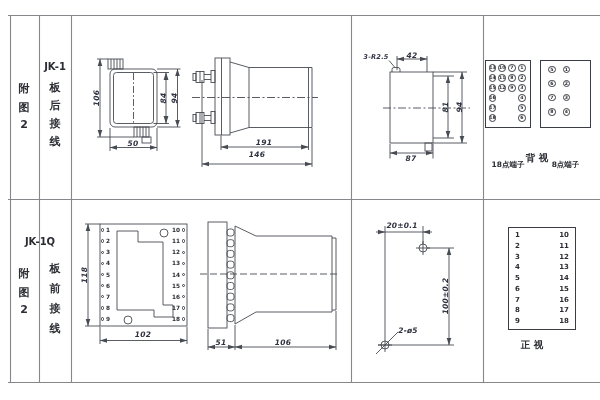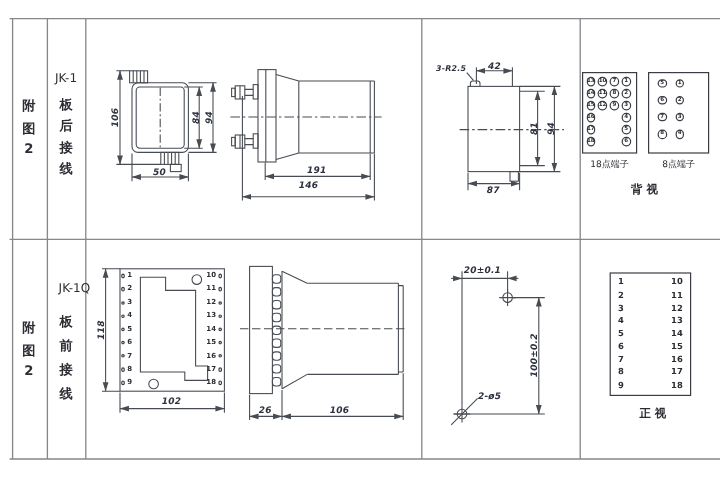--- a/index.html
+++ b/index.html
@@ -1,32 +1,32 @@
 <!DOCTYPE html>
 <html><head>
 <meta charset="utf-8">
 <style>
   html,body{margin:0;padding:0;background:#fbfbfb;}
   #sheet{position:relative;width:600px;height:400px;background:#ffffff;overflow:hidden;
          font-family:"DejaVu Sans","Liberation Sans",sans-serif;color:#2b2d33;}
   #linework{position:absolute;left:0;top:0;}
   .vchar{position:absolute;transform:translate(-50%,-50%);font-size:11px;font-weight:600;white-space:nowrap;}
-  .model{position:absolute;transform:translate(-50%,-50%);font-size:10px;font-weight:400;white-space:nowrap;}
+  .model{position:absolute;transform:translate(-50%,-50%);font-size:10px;font-weight:700;white-space:nowrap;}
   .dim{position:absolute;transform:translate(-50%,-50%);font-size:7.5px;font-style:italic;font-weight:600;
        color:#2e3240;white-space:nowrap;letter-spacing:0.2px;}
   .dim.v{transform:translate(-50%,-50%) rotate(-90deg);}
   .dim.sm{font-size:6.6px;}
   .tbox{position:absolute;border:1.6px solid #3a3d44;box-sizing:border-box;background:#fff;}
   #t18{left:485px;top:60px;width:46px;height:68px;display:flex;gap:2.2px;padding:3px 0 0 2.6px;}
   #t18 .tcol{display:flex;flex-direction:column;gap:2.4px;}
   #t8{left:540px;top:60px;width:51px;height:68px;display:flex;gap:7px;padding:4.5px 0 0 7px;}
   #t8 .tcol{display:flex;flex-direction:column;gap:6.6px;}
   .tcirc{width:7.6px;height:7.6px;border:1px solid #3a3d44;border-radius:50%;box-sizing:border-box;
          display:flex;align-items:center;justify-content:center;font-size:4.6px;font-weight:700;}
-  .boxlabel{position:absolute;transform:translate(-50%,-50%);font-size:7.5px;font-weight:400;white-space:nowrap;}
+  .boxlabel{position:absolute;transform:translate(-50%,-50%);font-size:7.5px;font-weight:700;white-space:nowrap;margin-top:28px;}
   .viewlabel{position:absolute;transform:translate(-50%,-50%);font-size:9.5px;font-weight:700;white-space:nowrap;}
   #ftable{left:508px;top:227px;width:68px;height:103px;display:flex;flex-direction:column;
           justify-content:space-between;padding:4px 6px;font-size:7px;font-weight:600;}
   .trow{display:flex;justify-content:space-between;line-height:7px;}
   .strip{position:absolute;display:flex;flex-direction:column;justify-content:space-between;height:95px;}
   #stripL{left:101px;top:227px;align-items:flex-start;}
   #stripR{left:164px;top:227px;width:21px;align-items:flex-end;}
   .tstrip-item{display:flex;align-items:center;gap:1.6px;font-size:5.8px;font-weight:600;line-height:6px;}
   .ring{width:3.4px;height:3.4px;border:0.8px solid #3a3d44;border-radius:50%;display:inline-block;box-sizing:border-box;}
   .tstrip-item b{font-weight:600;}
@@ -158,41 +158,41 @@
   <span class="vchar" style="left:24px;top:124px">2</span>
   <span class="model" style="left:55px;top:66px">JK-1</span>
   <span class="vchar" style="left:55px;top:87px">板</span>
   <span class="vchar" style="left:55px;top:105px">后</span>
   <span class="vchar" style="left:55px;top:123px">接</span>
   <span class="vchar" style="left:55px;top:141px">线</span>
 
   <span class="vchar" style="left:24px;top:273px">附</span>
   <span class="vchar" style="left:24px;top:292px">图</span>
   <span class="vchar" style="left:24px;top:309px">2</span>
-  <span class="model" style="left:62px;top:241px">JK-1Q</span>
+  <span class="model" style="left:40px;top:241px">JK-1Q</span>
   <span class="vchar" style="left:55px;top:268px">板</span>
   <span class="vchar" style="left:55px;top:288px">前</span>
   <span class="vchar" style="left:55px;top:308px">接</span>
   <span class="vchar" style="left:55px;top:328px">线</span>
 
   <span class="dim v" style="left:95.5px;top:98px">106</span>
   <span class="dim v" style="left:162.5px;top:98px">84</span>
   <span class="dim v" style="left:174px;top:98px">94</span>
   <span class="dim" style="left:133px;top:143px">50</span>
   <span class="dim" style="left:264px;top:142px">191</span>
   <span class="dim" style="left:257px;top:154px">146</span>
   <span class="dim sm" style="left:376px;top:57px">3-R2.5</span>
   <span class="dim" style="left:412px;top:54.5px">42</span>
   <span class="dim v" style="left:445px;top:107px">81</span>
   <span class="dim v" style="left:458.5px;top:107px">94</span>
   <span class="dim" style="left:411px;top:157.5px">87</span>
 
   <span class="dim v" style="left:84px;top:275px">118</span>
   <span class="dim" style="left:143px;top:334px">102</span>
-  <span class="dim" style="left:221px;top:341.5px">26</span>
+  <span class="dim" style="left:221px;top:341.5px">51</span>
   <span class="dim" style="left:283px;top:341.5px">106</span>
   <span class="dim" style="left:402px;top:225px">20±0.1</span>
   <span class="dim v" style="left:444.5px;top:296px">100±0.2</span>
   <span class="dim" style="left:408px;top:330px">2-ø5</span>
 
   <div id="t18" class="tbox">
       <div class="tcol">
         <span class="tcirc">13</span>
         <span class="tcirc">14</span>
         <span class="tcirc">15</span>
@@ -345,15 +345,15 @@
       </div>
       <div class="trow">
         <span>8</span>
         <span>17</span>
       </div>
       <div class="trow">
         <span>9</span>
         <span>18</span>
       </div>
     </div>
-  <span class="viewlabel" style="left:544px;top:345px">正  视</span>
+  <span class="viewlabel" style="left:532px;top:345px">正  视</span>
 
 </div>
 
 </body></html>

